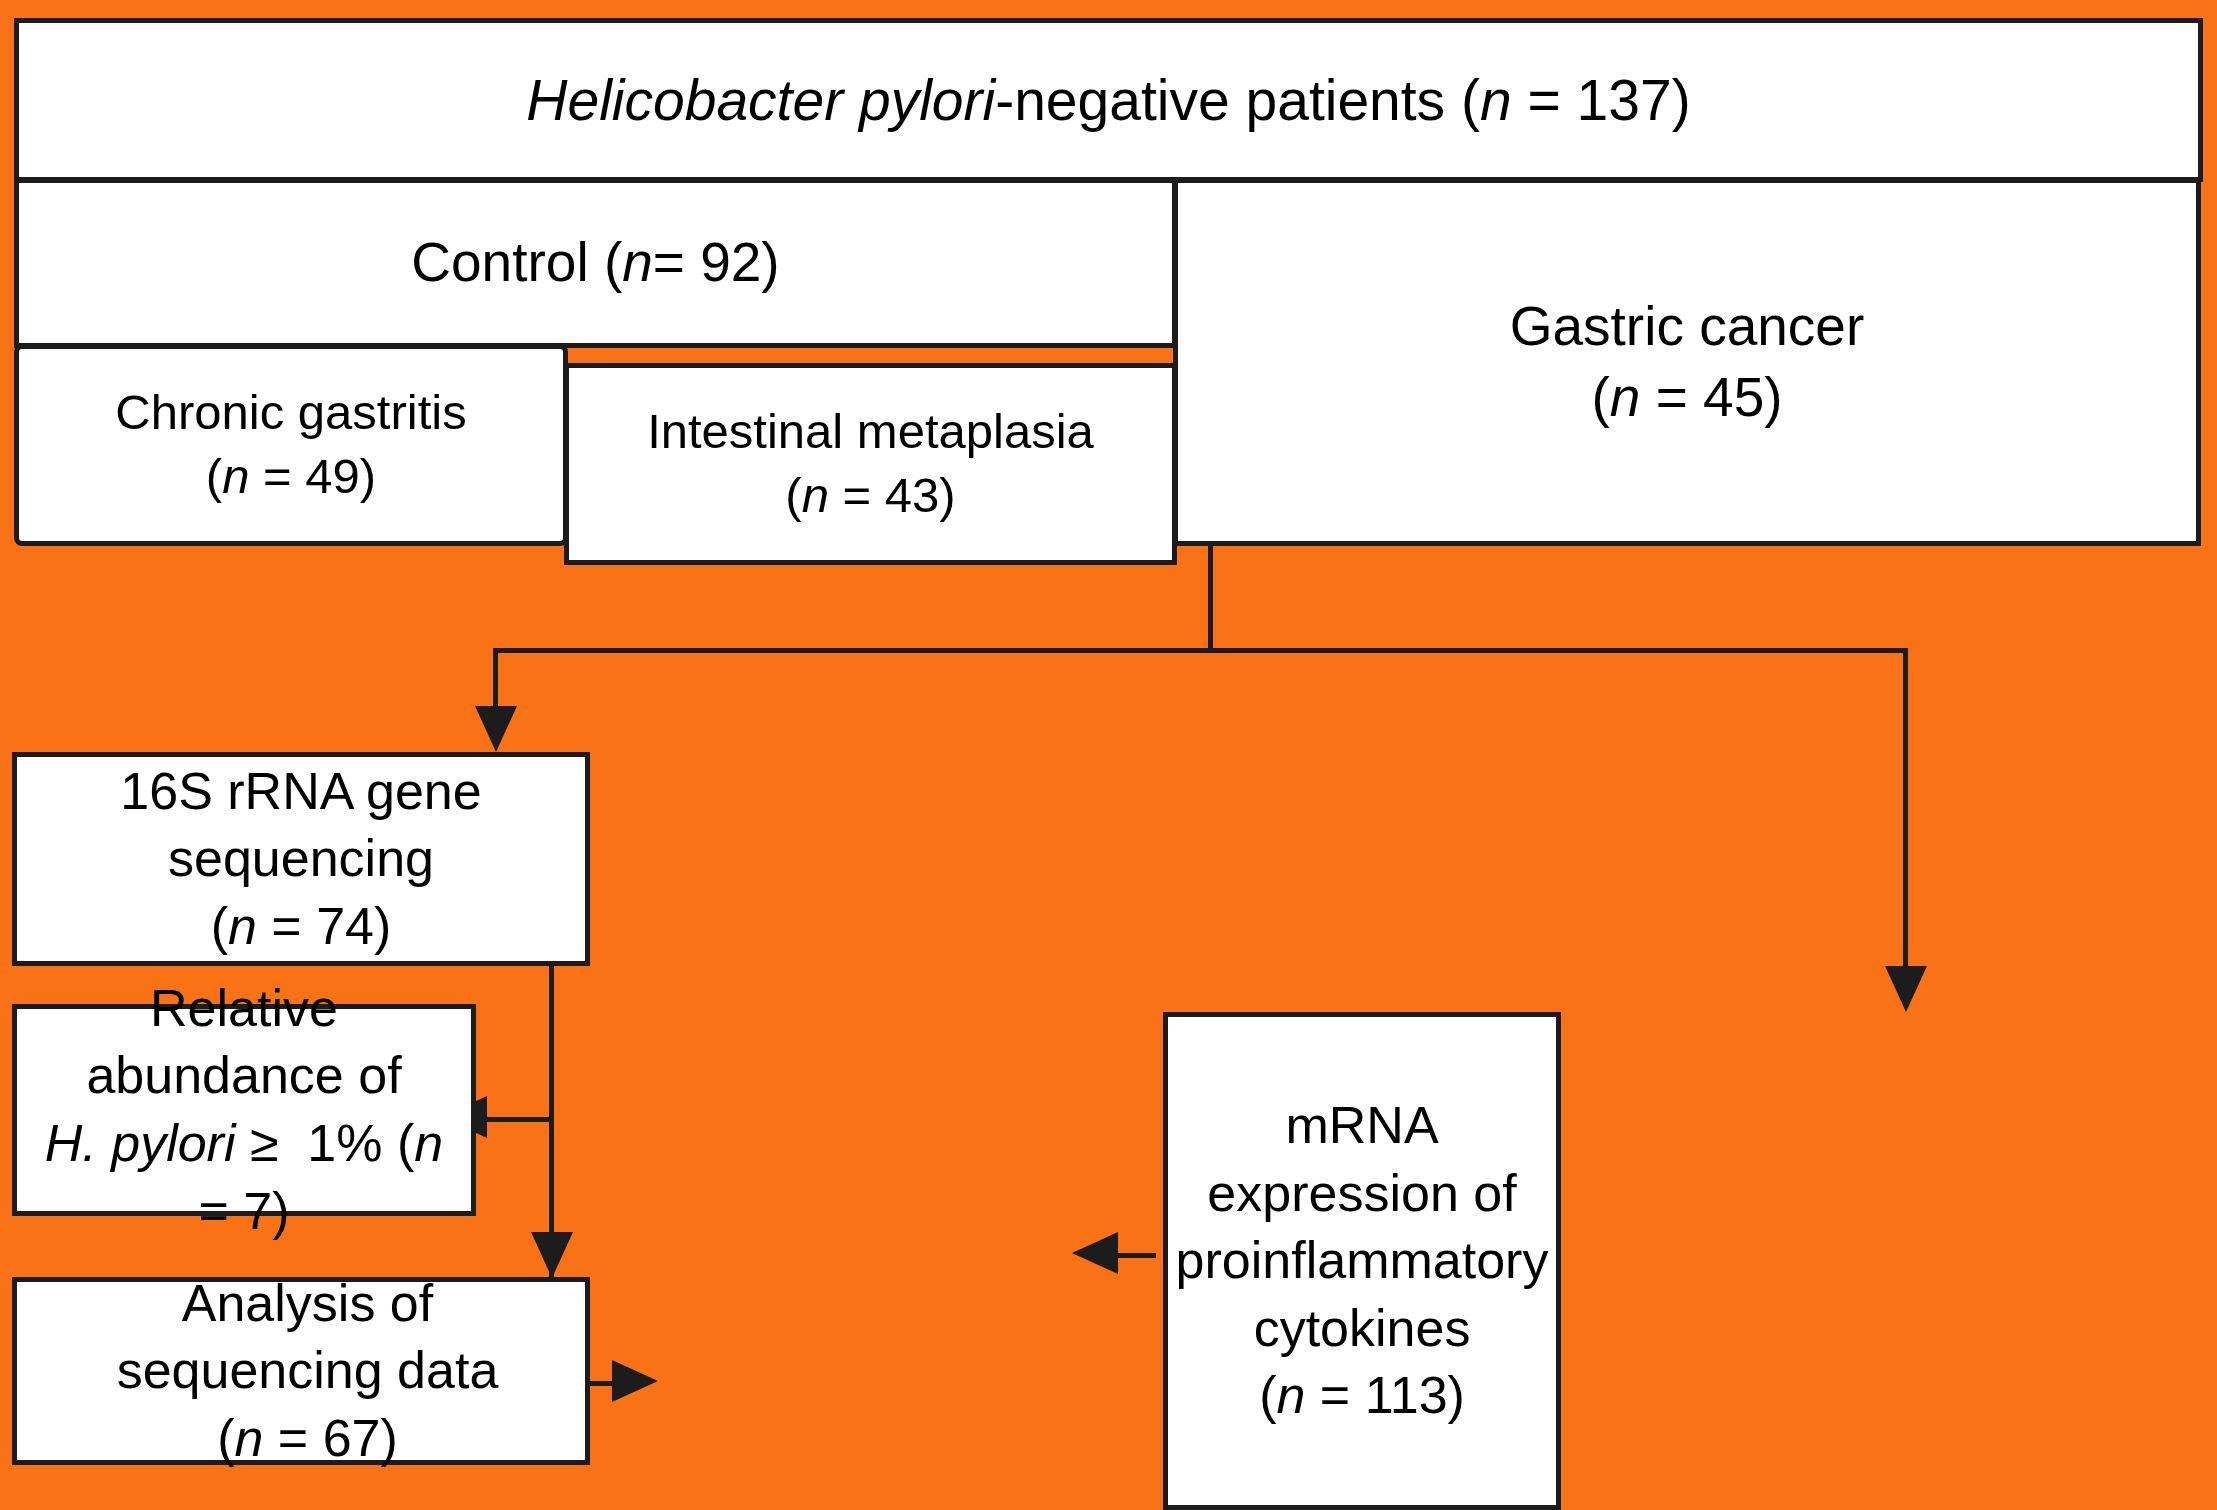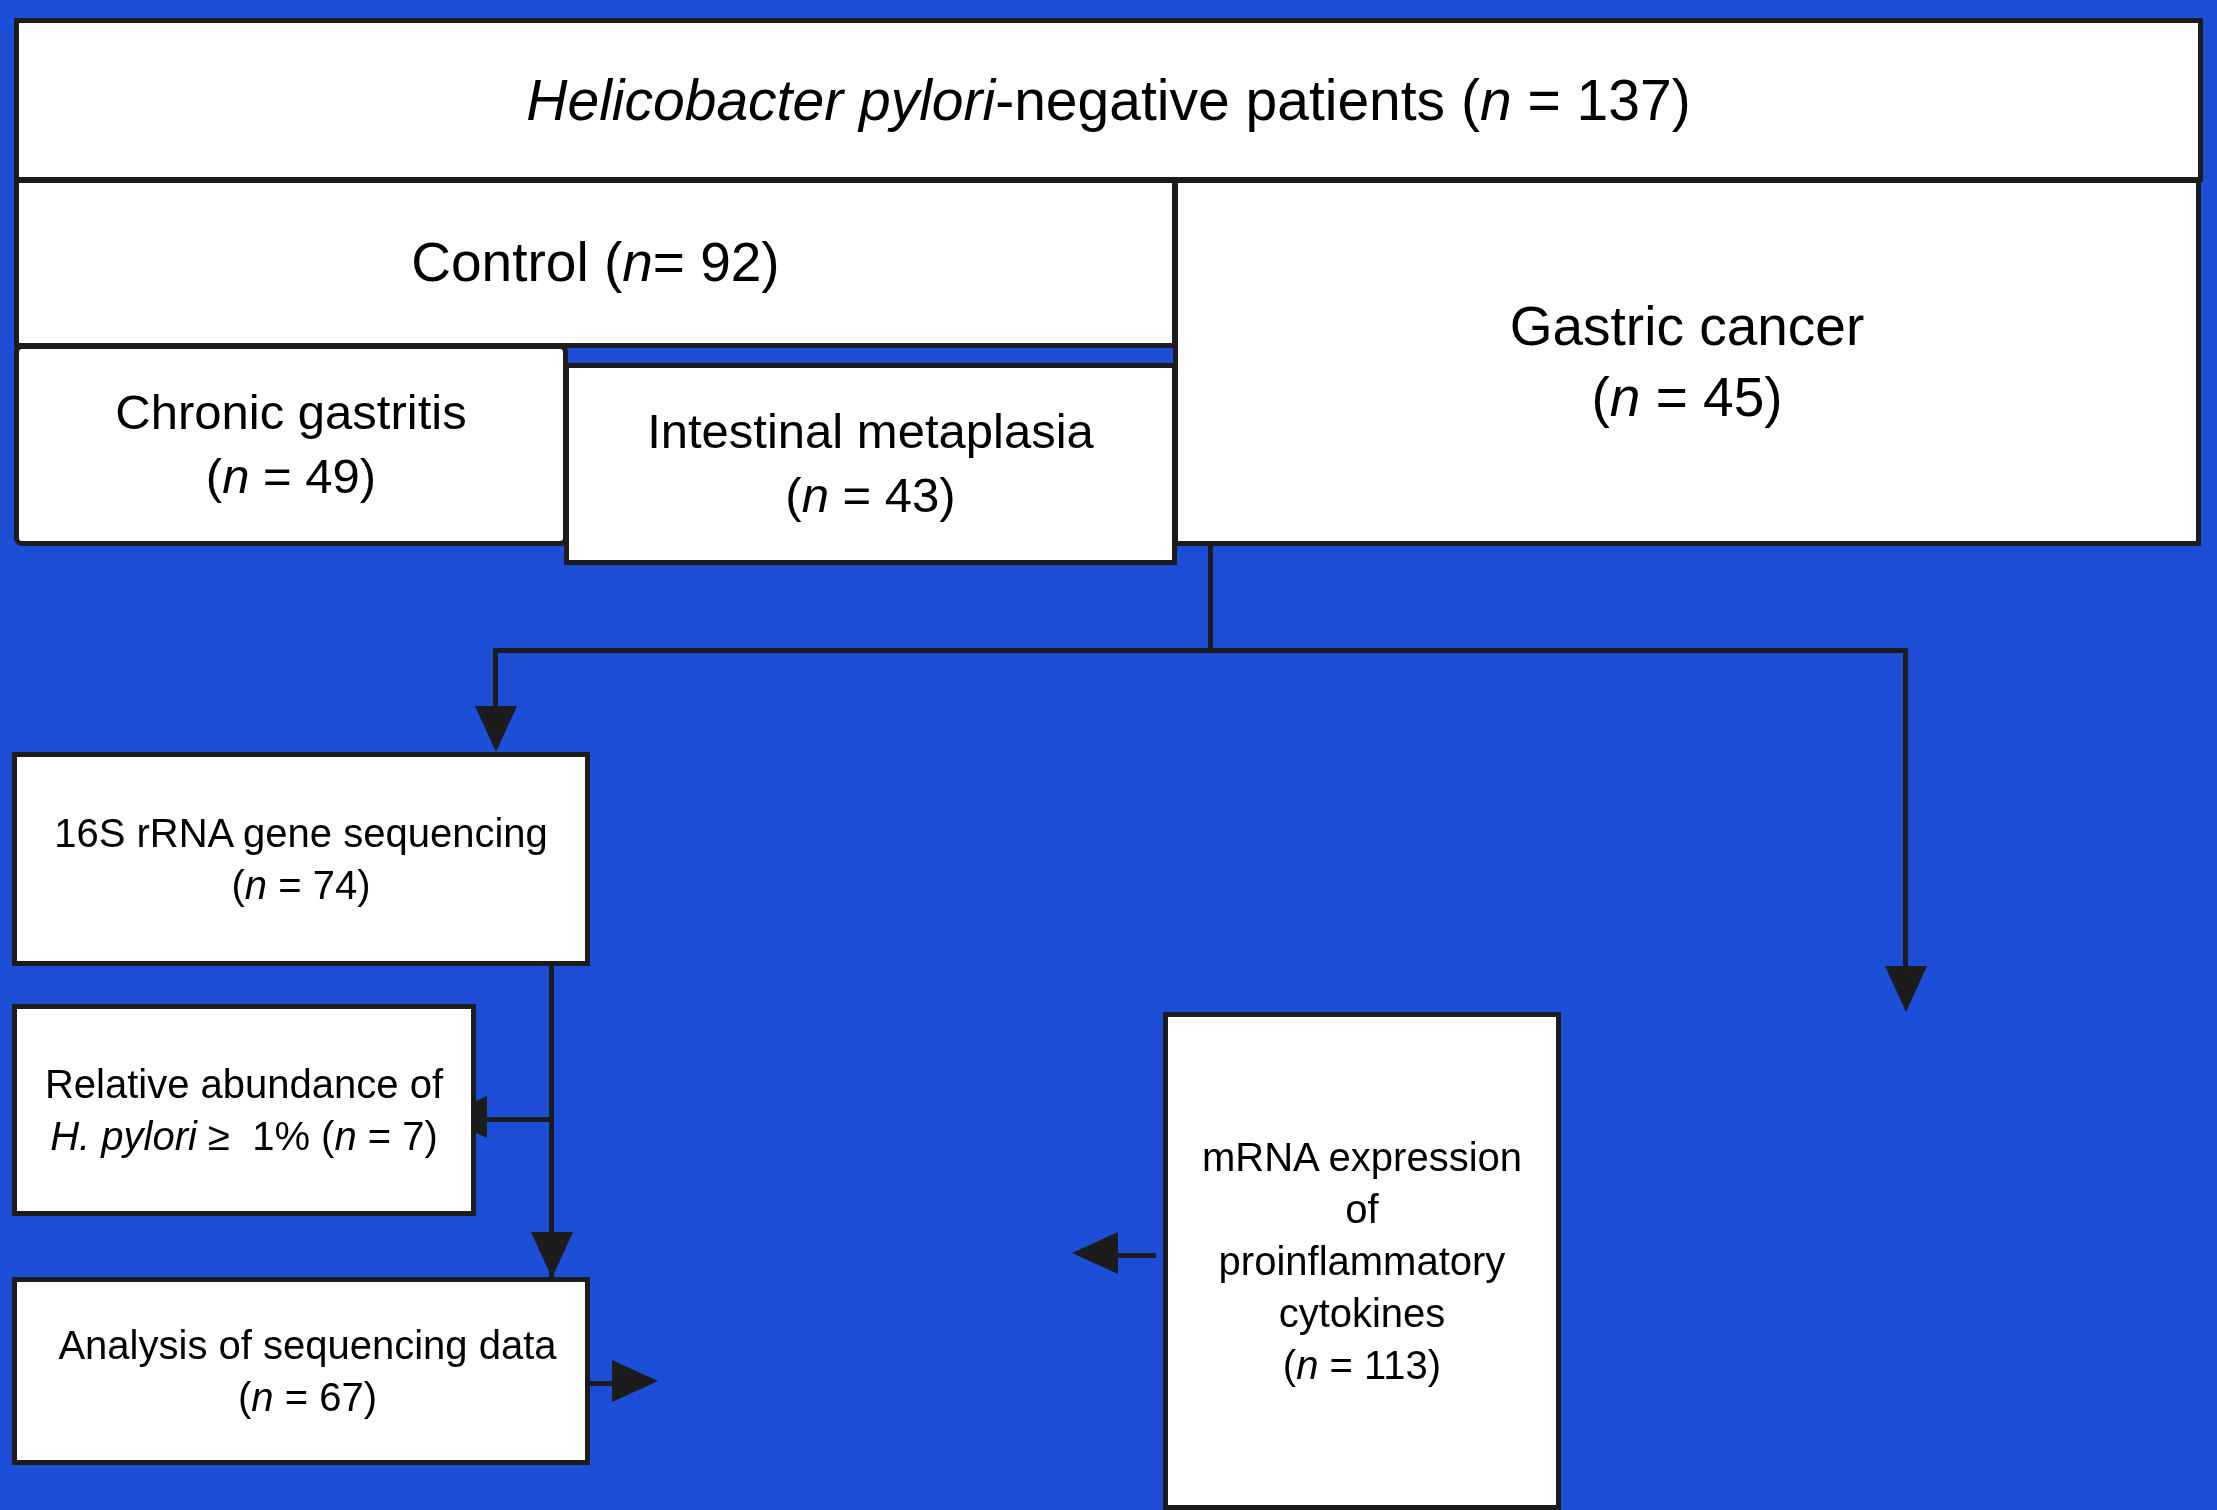--- a/index.html
+++ b/index.html
@@ -4,21 +4,21 @@
 <style>
   html, body {
     margin: 0;
     padding: 0;
     background: #ffffff;
   }
   #stage {
     position: relative;
     width: 2217px;
     height: 1510px;
-    background: #1d4ed8;
+    background: #f97316;
     font-family: "Liberation Sans", sans-serif;
     color: #000000;
     overflow: hidden;
   }
   .box {
     position: absolute;
     box-sizing: border-box;
     border: 5px solid #1c1c1c;
     background: #ffffff;
     display: flex;
@@ -28,21 +28,21 @@
     line-height: 1.30;
   }
   .box .txt {
     display: block;
     padding: 0 14px;
     white-space: pre-line;
   }
   .fs-top   { font-size: 57px; }
   .fs-mid   { font-size: 55px; }
   .fs-sub   { font-size: 49px; }
-  .fs-node  { font-size: 40px; text-align: center; }
+  .fs-node  { font-size: 52px; text-align: center; }
 
   .it { font-style: italic; }
 
   
   .vline, .hline {
     position: absolute;
     background: #1c1c1c;
   }
   .vline { width: 5px; }
   .hline { height: 5px; }

